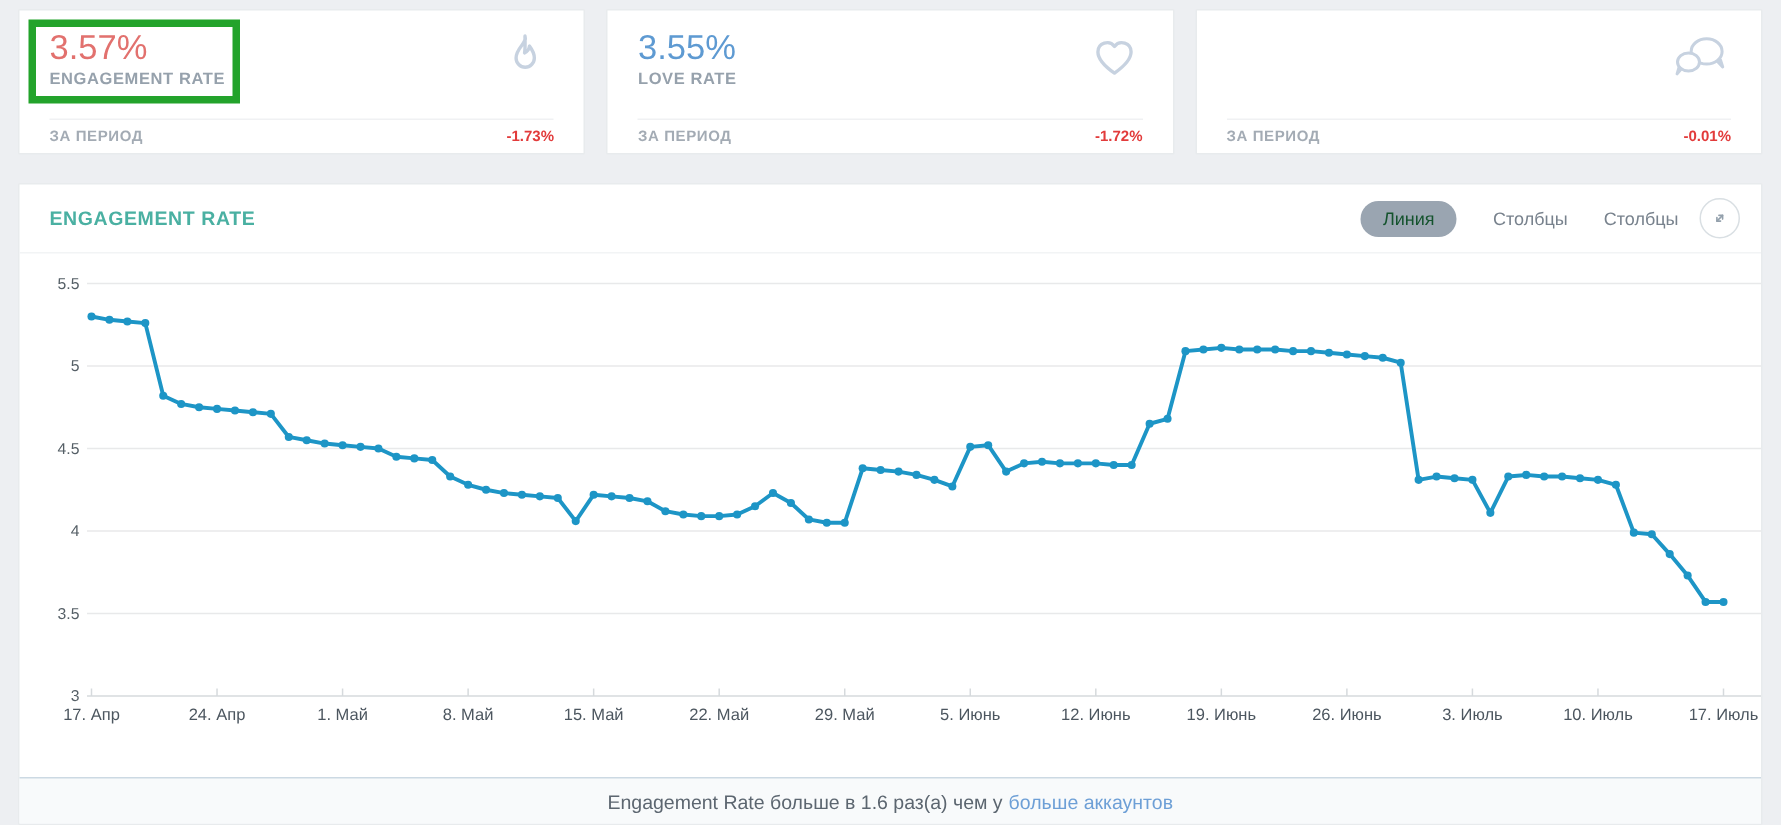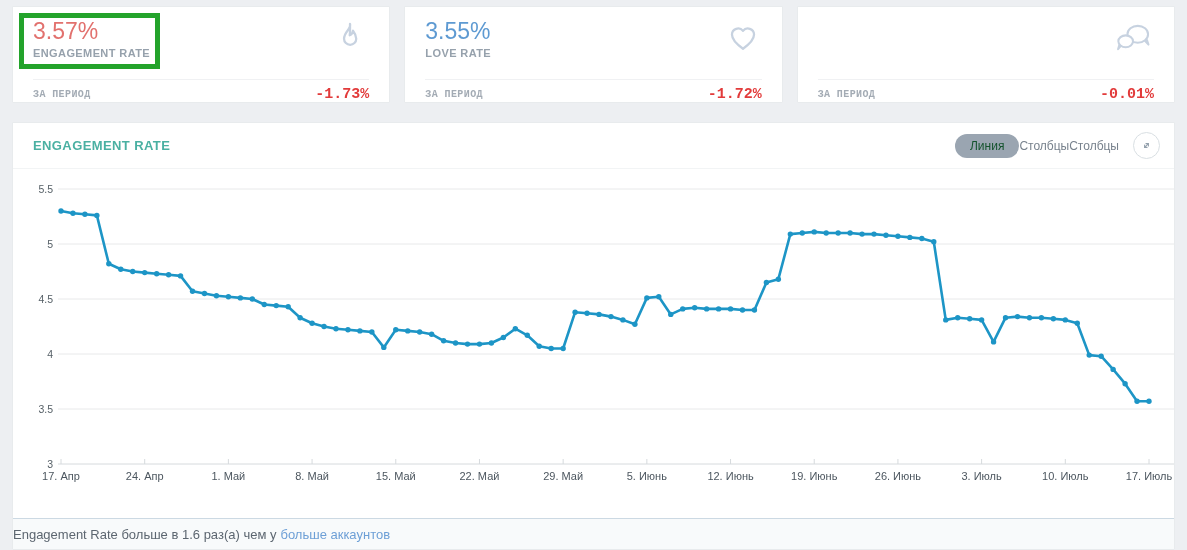--- a/index.html
+++ b/index.html
@@ -13,42 +13,42 @@
   .cards { display: flex; gap: 14px; padding: 6px 12px 0 12px; }
   .card {
     flex: 1; position: relative; height: 97px;
     background: #ffffff; border: 1px solid #e8ebed; border-radius: 1px;
   }
   .card-top { padding: 11px 28px 0 20px; }
   .card-value { font-size: 23px; line-height: 1.15; }
   .card-label { font-size: 11px; font-weight: bold; color: #96a1ac; letter-spacing: .4px; margin-top: 3px; }
   .card-icon { position: absolute; right: 22px; top: 13px; }
   .card-divider { position: absolute; top: 72px; left: 20px; right: 20px; border-top: 1px solid #f0f1f3; }
-  .card-bottom { position: absolute; top: 79px; left: 20px; right: 20px; display: flex; justify-content: space-between; align-items: center; font-family: Liberation Mono, monospace; }
+  .card-bottom { position: absolute; top: 79px; left: 20px; right: 20px; display: flex; justify-content: space-between; align-items: center; }
   .period-label { font-size: 10px; font-weight: bold; color: #a3abb4; letter-spacing: .4px; }
-  .delta { font-size: 15px; font-weight: bold; color: #e23b3b; }
+  .delta { font-size: 10px; font-weight: bold; color: #e23b3b; }
   .hl-box { position: absolute; left: 6px; top: 6px; width: 141px; height: 56px; border: 5px solid #23a32b; pointer-events: none; }
 
   .panel {
     position: absolute; left: 12px; top: 122px; width: 1163px; height: 428px;
     background: #fff; border: 1px solid #e8ebed; border-radius: 1px;
   }
   .panel-header { height: 46px; display: flex; align-items: center; padding: 0 14px 0 20px; border-bottom: 1px solid #f2f4f5; }
   .panel-title { color: #4ab0a2; font-weight: bold; font-size: 13px; letter-spacing: .4px; flex: 1; }
-  .tab { font-size: 12px; color: #78828d; cursor: pointer; white-space: nowrap; }
+  .tab { font-size: 12px; color: #78828d; margin-left: 24px; cursor: pointer; white-space: nowrap; }
   .tab.active { background: #9aa5b1; color: #14532d; padding: 5px 15px; border-radius: 14px; margin-left: 0; }
   .expand-btn {
     width: 27px; height: 27px; border: 1px solid #d9dfe3; border-radius: 50%;
     margin-left: 14px; display: flex; align-items: center; justify-content: center; cursor: pointer; background: #fff;
   }
   .chart-area { position: relative; height: 349px; }
   #chart-svg { display: block; }
   .panel-footer {
     border-top: 1px solid #ccd9e3; background: #f8fafb; height: 31px;
-    display: flex; align-items: center; justify-content: flex-start;
+    display: flex; align-items: center; justify-content: center;
     font-size: 13px; color: #5c6670;
   }
   .footer-link { color: #6d9fd6; margin-left: 4px; cursor: pointer; }
 </style>
 </head>
 <body>
 
 <div class="cards">
 
   <div class="card">

